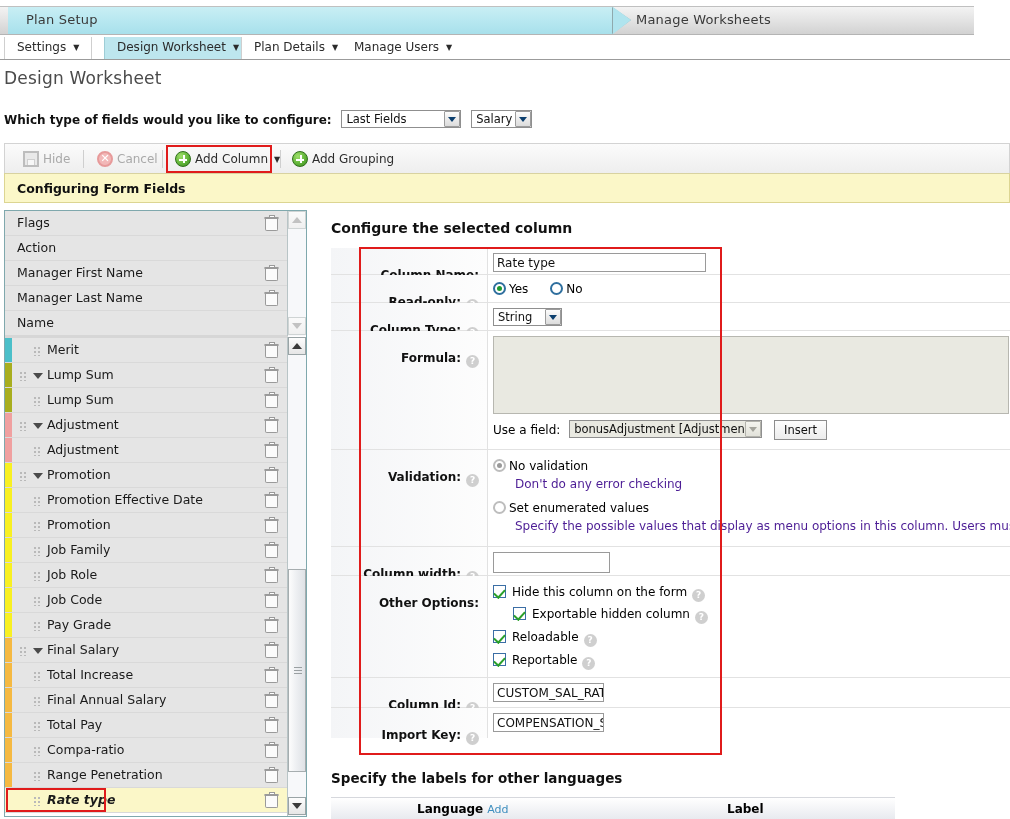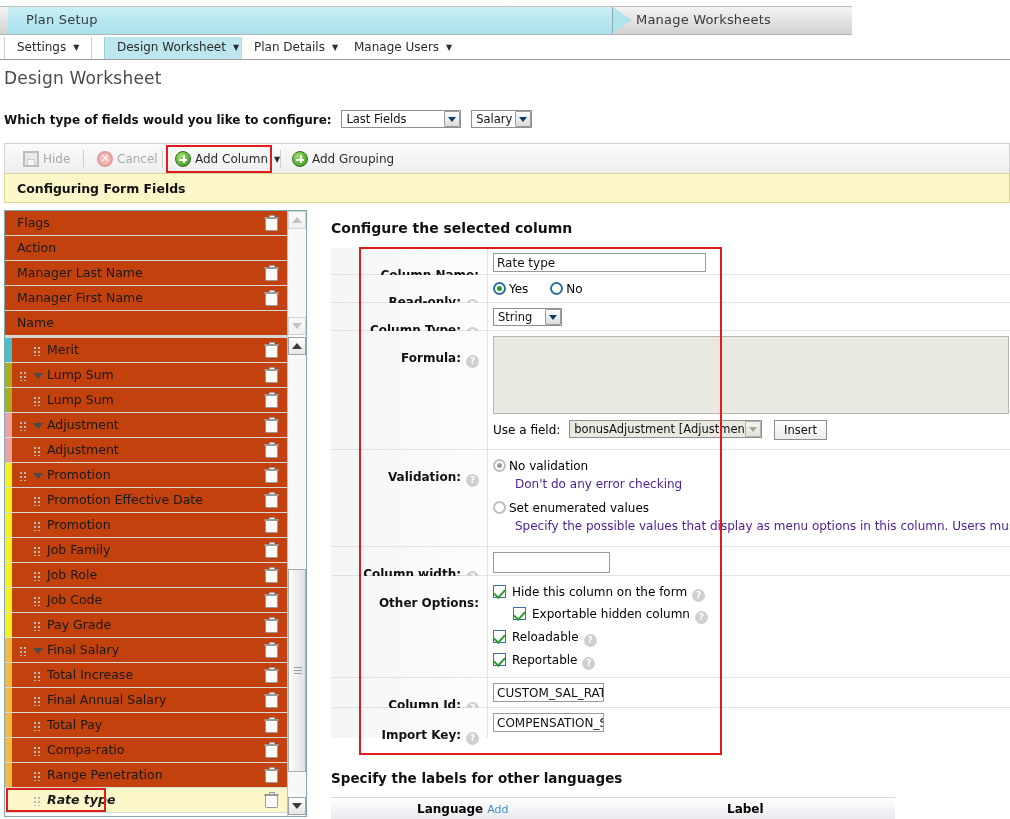--- a/index.html
+++ b/index.html
@@ -9,21 +9,21 @@
     overflow: hidden;
     background: #ffffff;
     font-family: "DejaVu Sans", "Liberation Sans", sans-serif;
     font-size: 12px;
     color: #000000;
   }
   #app { position: relative; width: 1010px; height: 819px; overflow: hidden; }
 
   
   .crumbbar {
-    position: absolute; left: 0; top: 6px; width: 852px; height: 29px;
+    position: absolute; left: 0; top: 6px; width: 974px; height: 29px;
     border-top: 1px solid #c0c0c0; border-bottom: 1px solid #b4b4b4;
     background: linear-gradient(to bottom, #f3f3f3 0%, #e3e3e3 50%, #d2d2d2 100%);
     overflow: hidden;
   }
   .crumb-active {
     position: absolute; left: 8px; top: 0; width: 605px; height: 27px;
     background: linear-gradient(to bottom, #c9eef4 0%, #b6e7f0 55%, #a8e0eb 100%);
   }
   .crumb-arrow {
     position: absolute; left: 613px; top: 0; width: 0; height: 0;
@@ -136,21 +136,21 @@
   .leftpanel {
     position: absolute; left: 4px; top: 210px; width: 303px; height: 607px;
     border: 1px solid #7fa8ad; background: #ffffff; overflow: hidden;
   }
   
   .listA { position: absolute; left: 0; top: 0; width: 283px; }
   .listB { position: absolute; left: 0; top: 127px; width: 283px; }
 
   .row {
     position: relative; height: 25px; line-height: 24px;
-    border-bottom: 1px solid #d9d9d9; background: #c2410c; font-size: 12.5px;
+    border-bottom: 1px solid #d9d9d9; background: #e5e5e5; font-size: 12.5px;
     color: #1a1a1a; white-space: nowrap; overflow: hidden;
   }
   .row .cbar { position: absolute; left: 0; top: 0; width: 7px; height: 25px; }
   .row .grip {
     position: absolute; top: 8px; width: 8px; height: 10px;
     background-image:
       radial-gradient(circle, #b9b9b9 40%, transparent 45%),
       radial-gradient(circle, #b9b9b9 40%, transparent 45%);
     background-size: 4px 4px; background-position: 0 0, 0 0;
     background-repeat: repeat;
@@ -388,29 +388,29 @@
           <span class="bin">
             <s></s>
             <i></i>
             <b></b>
           </span>
         </div>
         <div class="row lvl0">
           <span class="txt">Action</span>
         </div>
         <div class="row lvl0">
+          <span class="txt">Manager First Name</span>
+          <span class="bin">
+            <s></s>
+            <i></i>
+            <b></b>
+          </span>
+        </div>
+        <div class="row lvl0">
           <span class="txt">Manager Last Name</span>
-          <span class="bin">
-            <s></s>
-            <i></i>
-            <b></b>
-          </span>
-        </div>
-        <div class="row lvl0">
-          <span class="txt">Manager First Name</span>
           <span class="bin">
             <s></s>
             <i></i>
             <b></b>
           </span>
         </div>
         <div class="row lvl0">
           <span class="txt">Name</span>
         </div>
       </div>

